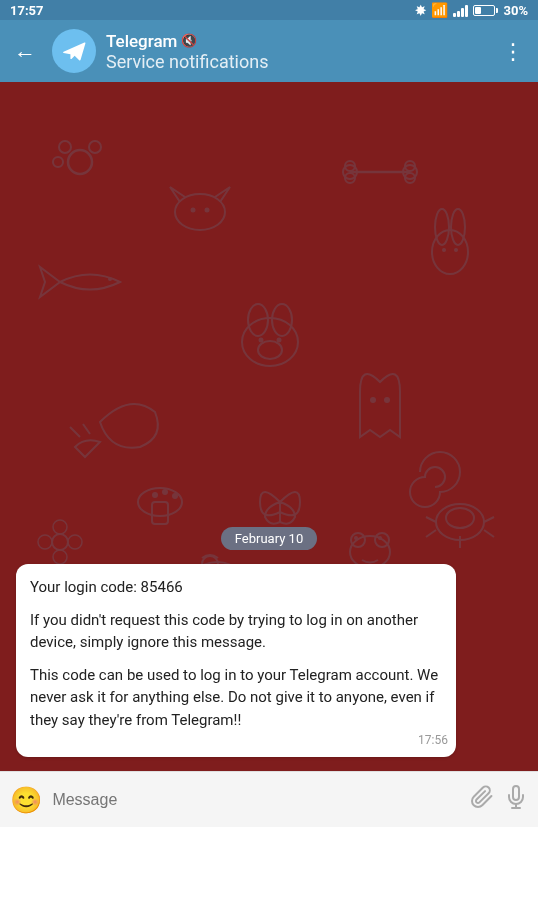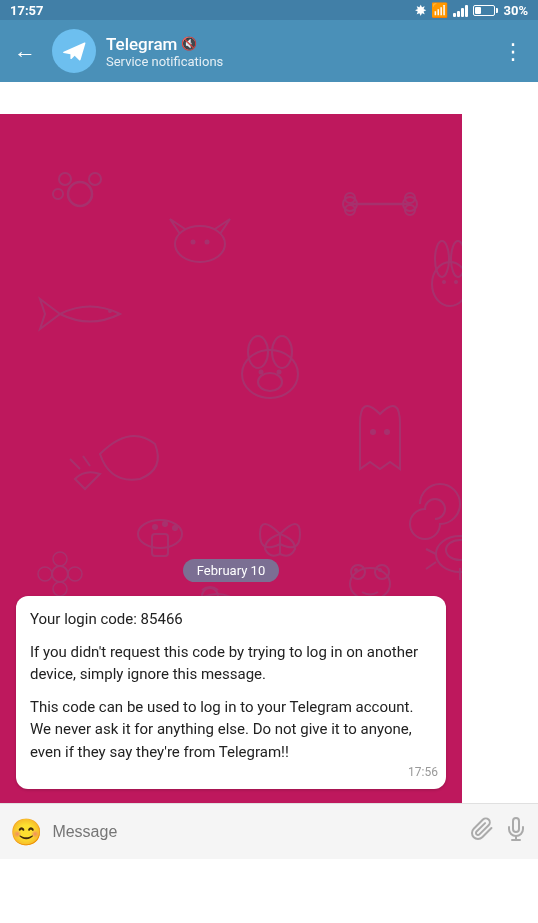--- a/index.html
+++ b/index.html
@@ -69,38 +69,37 @@
       color: #fff;
       font-size: 17px;
       font-weight: 500;
       display: flex;
       align-items: center;
       gap: 4px;
     }
 
     .toolbar-subtitle {
       color: rgba(255,255,255,0.85);
-      font-size: 13px;
+      font-size: 18px;
     }
 
     .toolbar-more {
       color: #fff;
       font-size: 22px;
       cursor: pointer;
       padding: 6px;
     }
 
     
     .chat-area {
-      width: 462px;
+      width: 538px;
       height: 689px;
-      background-color: #be185d;
+      background-color: #7f1d1d;
       position: relative;
       overflow: hidden;
-      margin-top: 32px;
     }
 
     
     .chat-pattern {
       position: absolute;
       inset: 0;
       opacity: 0.22;
     }
 
     .chat-content {

